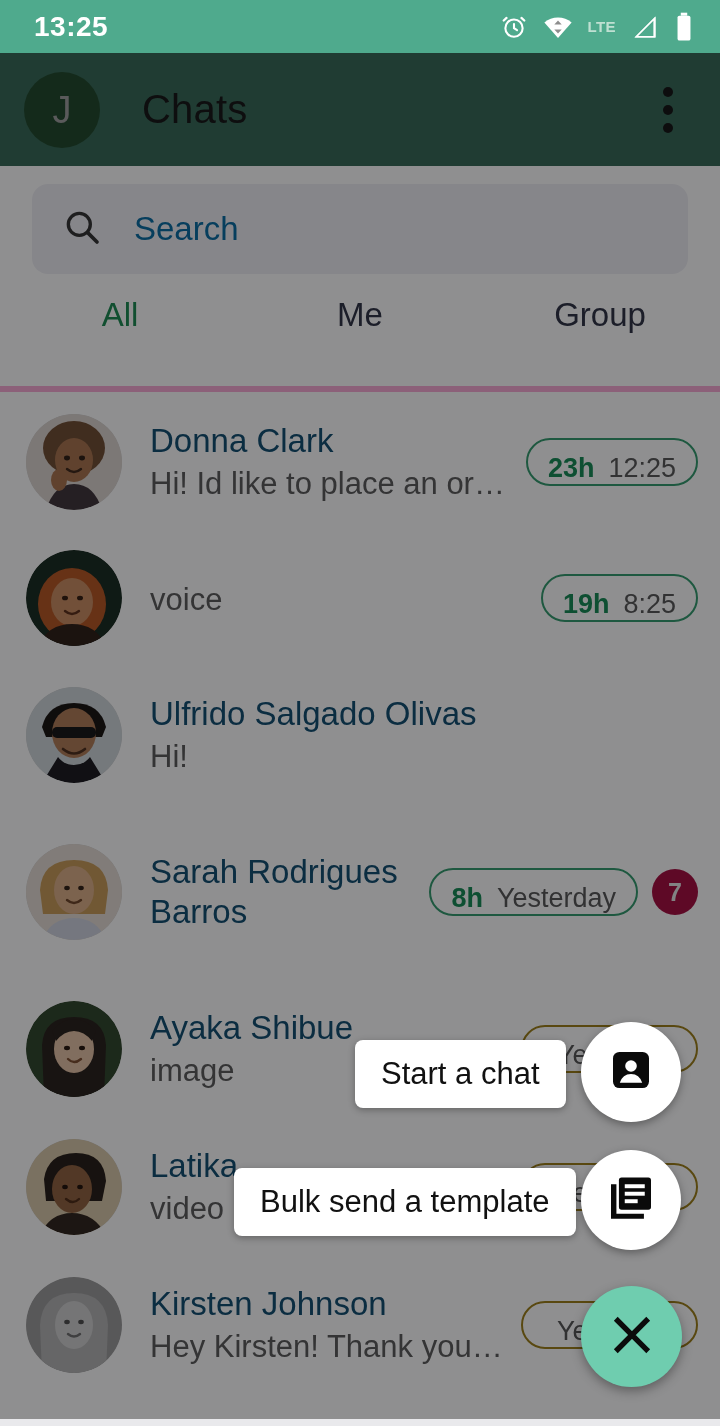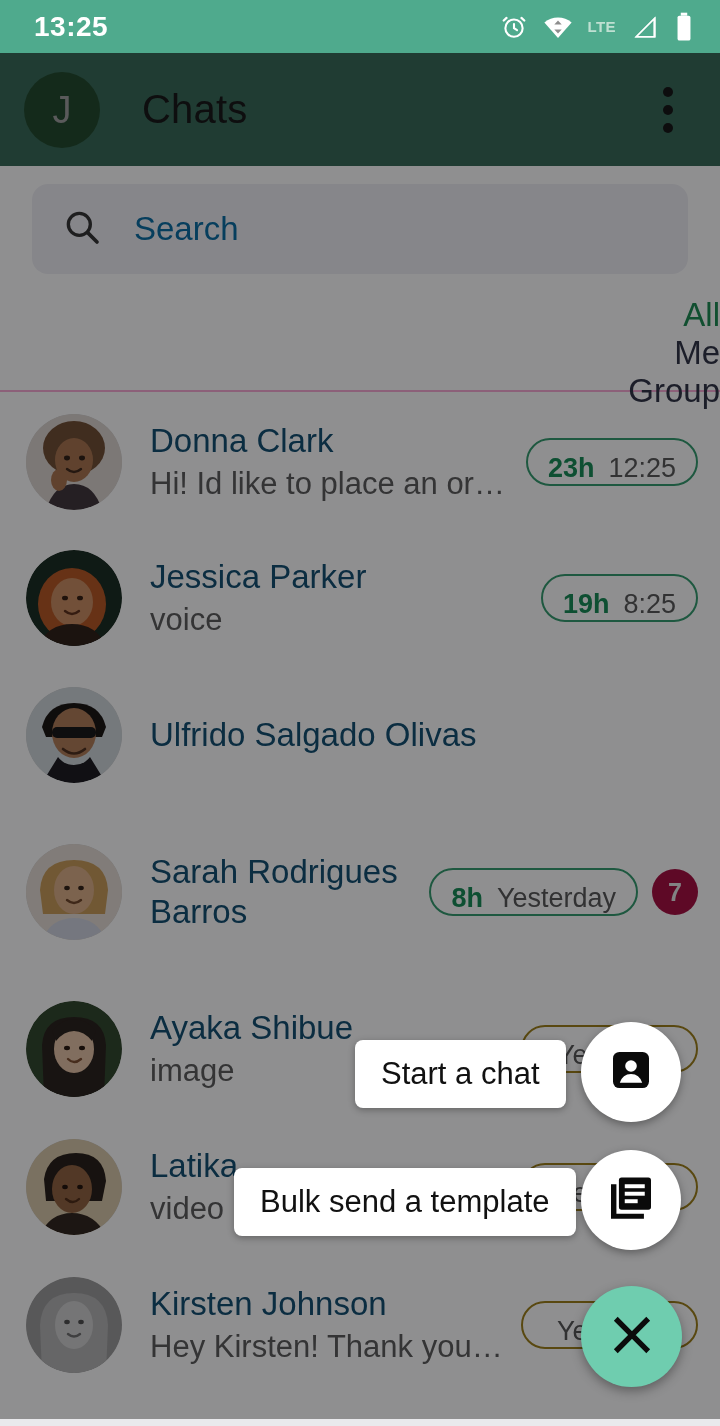--- a/index.html
+++ b/index.html
@@ -56,24 +56,23 @@
   
   #search-wrap { padding:18px 32px 0 32px; }
   #search-field {
     height:90px; border-radius:16px; background:#efeff4;
     display:flex; align-items:center; padding:0 30px;
   }
   #search-placeholder { margin-left:32px; color:#0369a1; font-size:33px; }
 
   
   #tabs {
-    display:flex; height:96px; align-items:flex-end;
+    display:flex; height:96px; align-items:flex-start;
     margin-top:22px;
-    border-bottom:2px solid #f9a8d4;
-    flex-direction:column;
+    border-bottom:6px solid #f9a8d4;
   }
   .tab { flex:1; text-align:center; font-size:33px; color:#2b2f42; }
   .tab.active { color:#17894f; }
 
   
   #chatlist { padding-top:2px; }
   .chat-row {
     display:flex; align-items:center;
     padding:0 22px 0 26px;
     min-height:136px;
@@ -258,21 +257,20 @@
               <ellipse cx="46" cy="54" rx="34" ry="36" fill="#b5541f"></ellipse>
               <ellipse cx="46" cy="52" rx="21" ry="24" fill="#c98b5f"></ellipse>
               <ellipse cx="39" cy="48" rx="3" ry="2.3" fill="#30190c"></ellipse>
               <ellipse cx="54" cy="48" rx="3" ry="2.3" fill="#30190c"></ellipse>
               <path d="M39 61q7 6 14 0" stroke="#5a2c16" stroke-width="2.4" fill="none" stroke-linecap="round"></path>
               <path d="M12 96q10-22 34-22t34 22Z" fill="#2a1a12"></path>
             </g>
           </svg>
         </div>
         <div class="row-main">
-          <div class="row-name">Jessica Parker</div>
           <div class="row-preview">voice</div>
         </div>
         <div class="row-right">
           <div class="time-pill">
             <span class="pill-hours">19h</span>
             <span class="pill-time">8:25</span>
           </div>
         </div>
       </div>
 
@@ -290,20 +288,21 @@
               <ellipse cx="48" cy="46" rx="22" ry="25" fill="#b07a54"></ellipse>
               <rect x="26" y="40" width="44" height="11" rx="5" fill="#111"></rect>
               <path d="M30 58q6 10 18 10t18-10" stroke="#2a1a10" stroke-width="0" fill="none"></path>
               <path d="M37 62q11 9 22 0" stroke="#4a2b18" stroke-width="2.6" fill="none" stroke-linecap="round"></path>
               <path d="M32 70q6 8 16 8t16-8l16 26H16Z" fill="#17161a"></path>
             </g>
           </svg>
         </div>
         <div class="row-main">
           <div class="row-name">Ulfrido Salgado Olivas</div>
+          <div class="row-preview">Hi!</div>
         </div>
       </div>
 
       <div class="chat-row" style="height:176px;">
         <div class="avatar">
           <svg viewBox="0 0 96 96">
               <defs>
                 <clipPath id="c4">
                   <circle cx="48" cy="48" r="48"></circle>
                 </clipPath>

